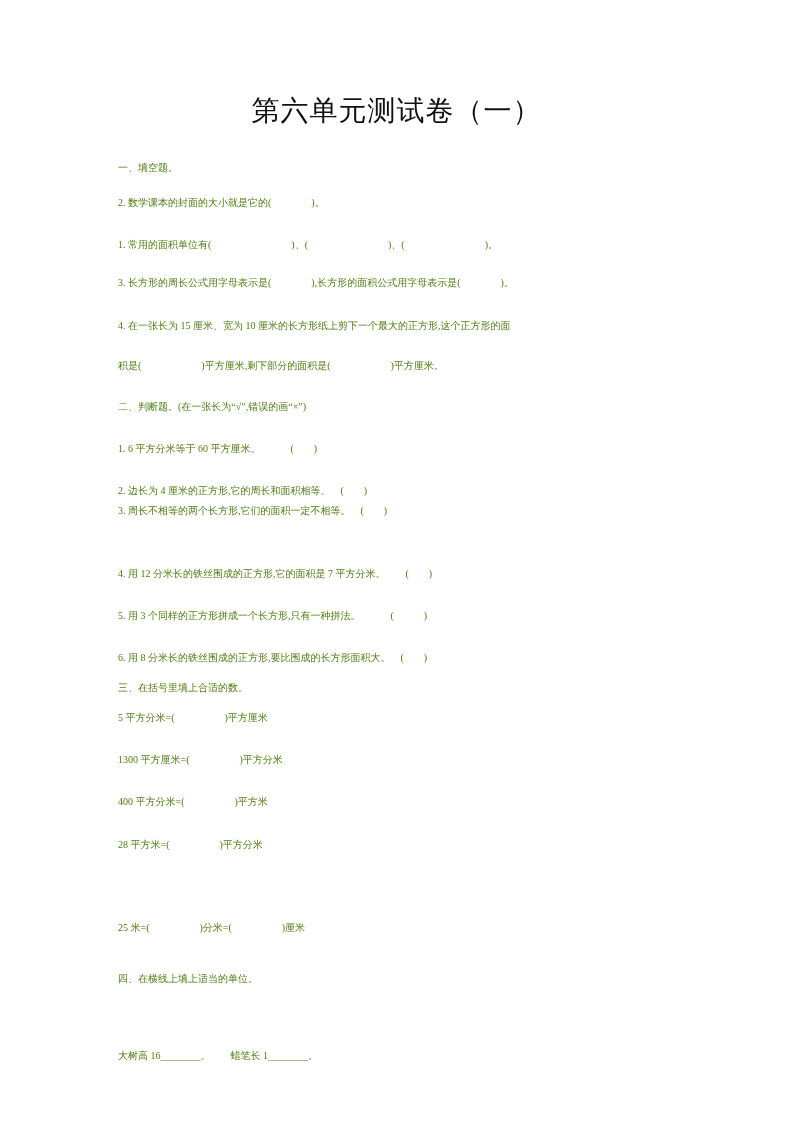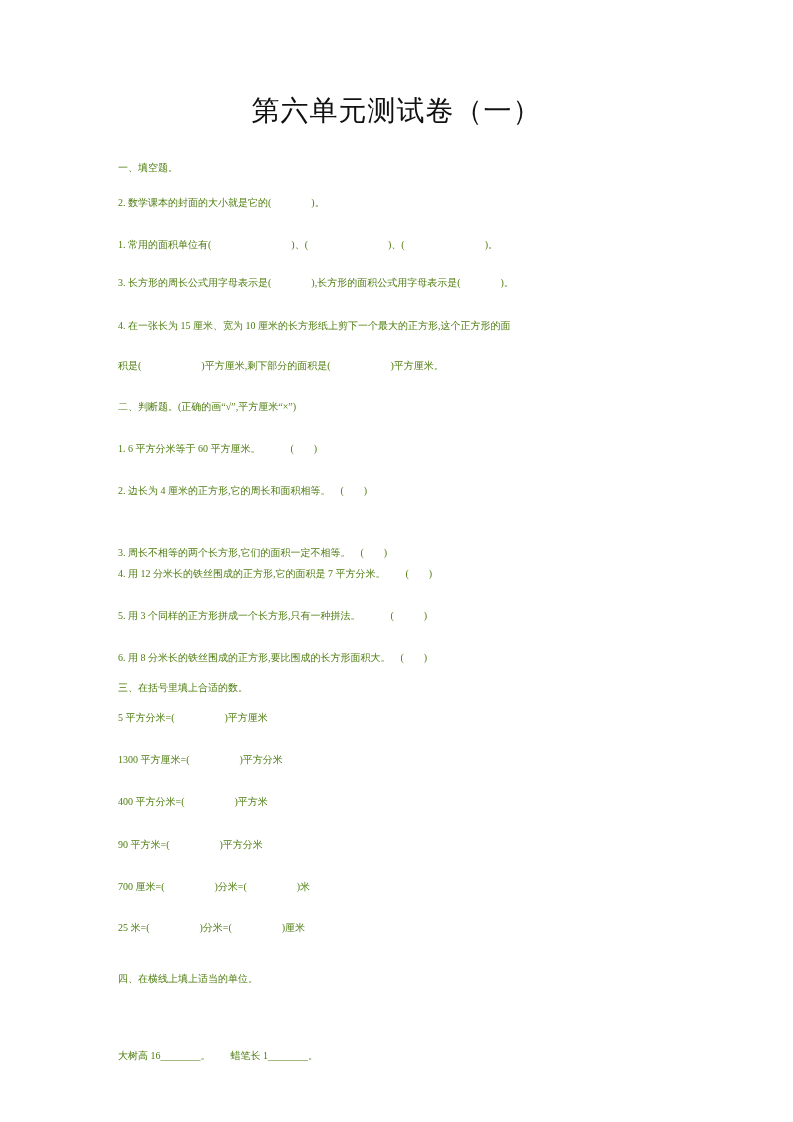--- a/index.html
+++ b/index.html
@@ -45,32 +45,31 @@
 
   <div class="title">第六单元测试卷（一）</div>
 
   <div class="line" style="top:157px">一、填空题。</div>
   <div class="line" style="top:192px">2. 数学课本的封面的大小就是它的(　　　　)。</div>
   <div class="line" style="top:234px">1. 常用的面积单位有(　　　　　　　　)、(　　　　　　　　)、(　　　　　　　　)。</div>
   <div class="line" style="top:272px">3. 长方形的周长公式用字母表示是(　　　　),长方形的面积公式用字母表示是(　　　　)。</div>
   <div class="line" style="top:315px">4. 在一张长为 15 厘米、宽为 10 厘米的长方形纸上剪下一个最大的正方形,这个正方形的面</div>
   <div class="line" style="top:355px">积是(　　　　　　)平方厘米,剩下部分的面积是(　　　　　　)平方厘米。</div>
 
-  <div class="line" style="top:396px">二、判断题。(正确的画“√”,平方厘米“×”)</div>
+  <div class="line" style="top:396px">二、判断题。(在一张长为“√”,错误的画“×”)</div>
   <div class="line" style="top:438px">1. 6 平方分米等于 60 平方厘米。　　　(　　)</div>
   <div class="line" style="top:480px">2. 边长为 4 厘米的正方形,它的周长和面积相等。　(　　)</div>
-  <div class="line" style="top:542px">3. 周长不相等的两个长方形,它们的面积一定不相等。　(　　)</div>
+  <div class="line" style="top:500px">3. 周长不相等的两个长方形,它们的面积一定不相等。　(　　)</div>
   <div class="line" style="top:563px">4. 用 12 分米长的铁丝围成的正方形,它的面积是 7 平方分米。　　(　　)</div>
   <div class="line" style="top:605px">5. 用 3 个同样的正方形拼成一个长方形,只有一种拼法。　　　(　　　)</div>
   <div class="line" style="top:647px">6. 用 8 分米长的铁丝围成的正方形,要比围成的长方形面积大。　(　　)</div>
 
   <div class="line" style="top:677px">三、在括号里填上合适的数。</div>
   <div class="line" style="top:707px">5 平方分米=(　　　　　)平方厘米</div>
   <div class="line" style="top:749px">1300 平方厘米=(　　　　　)平方分米</div>
   <div class="line" style="top:791px">400 平方分米=(　　　　　)平方米</div>
-  <div class="line" style="top:834px">90 平方米=(　　　　　)平方分米</div>
-  <div class="line" style="top:876px">700 厘米=(　　　　　)分米=(　　　　　)米</div>
+  <div class="line" style="top:834px">28 平方米=(　　　　　)平方分米</div>
   <div class="line" style="top:917px">25 米=(　　　　　)分米=(　　　　　)厘米</div>
 
   <div class="line" style="top:968px">四、在横线上填上适当的单位。</div>
   <div class="line" style="top:1045px">大树高 16________。　　蜡笔长 1________。</div>
 
 </div>
 
 </body></html>

